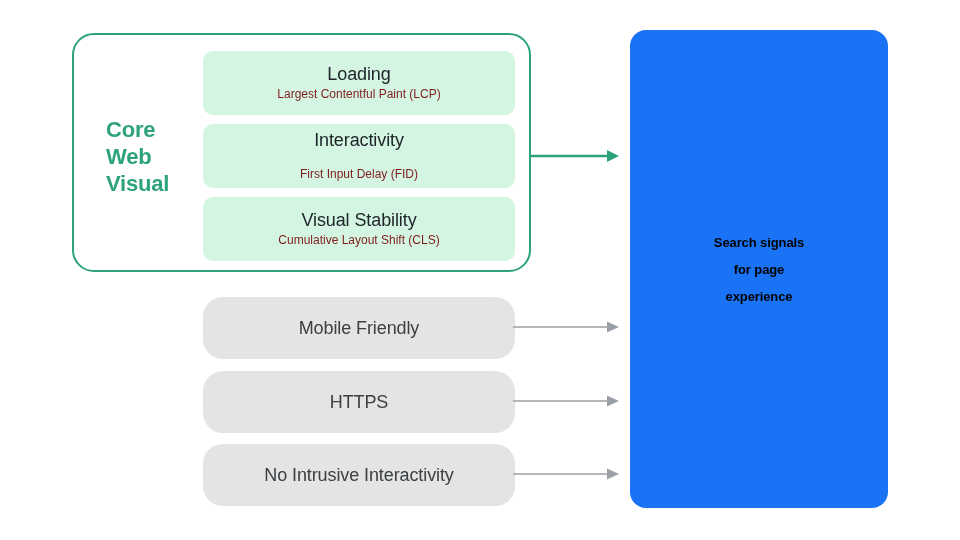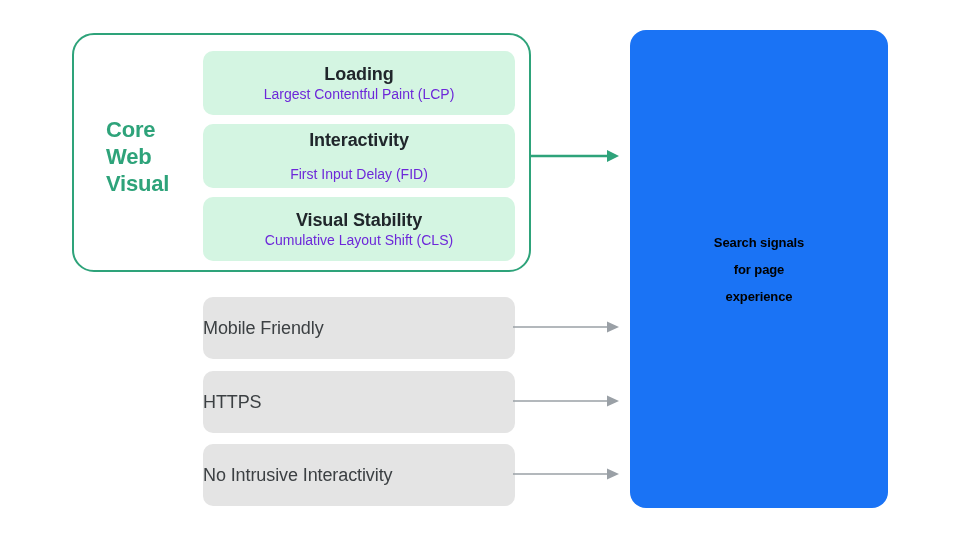--- a/index.html
+++ b/index.html
@@ -57,44 +57,44 @@
     align-items: center;
     justify-content: center;
     box-sizing: border-box;
   }
   .metric-card.m1 { top: 51px; }
   .metric-card.m2 { top: 124px; gap: 14px; }
   .metric-card.m3 { top: 197px; }
 
   .metric-title {
     font-size: 18px;
-    font-weight: bold;
+    font-weight: normal;
     color: #20262b;
     line-height: 22px;
     letter-spacing: -0.1px;
   }
   .metric-sub {
-    font-size: 14px;
+    font-size: 12px;
     font-weight: normal;
-    color: #6d28d9;
+    color: #7f1d1d;
     line-height: 17px;
     margin-top: 1px;
   }
 
   
   .gray-card {
     position: absolute;
     left: 203px;
     width: 312px;
     height: 62px;
     background: #e4e4e4;
-    border-radius: 10px;
+    border-radius: 20px;
     display: flex;
     align-items: center;
-    justify-content: flex-start;
+    justify-content: center;
     box-sizing: border-box;
   }
   .gray-card.g1 { top: 297px; }
   .gray-card.g2 { top: 371px; }
   .gray-card.g3 { top: 444px; }
 
   .gray-label {
     font-size: 18px;
     font-weight: normal;
     color: #3c4043;

